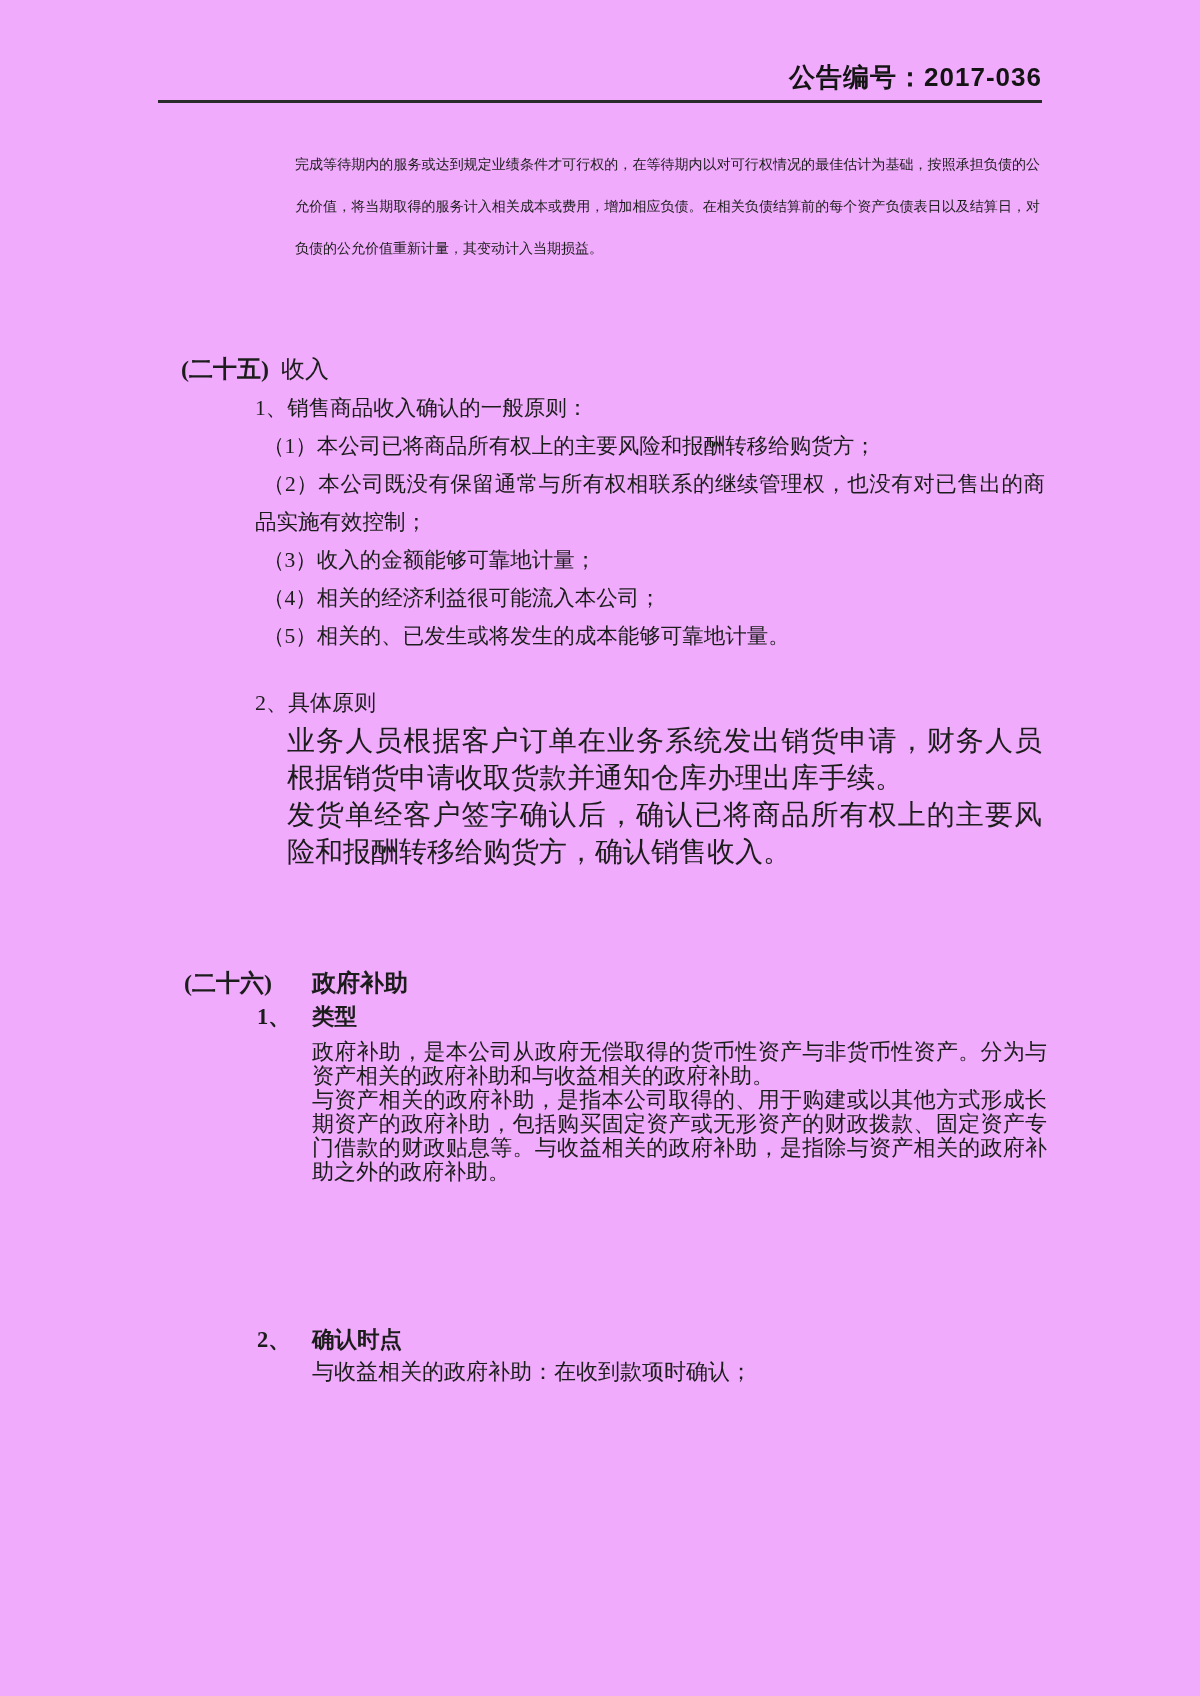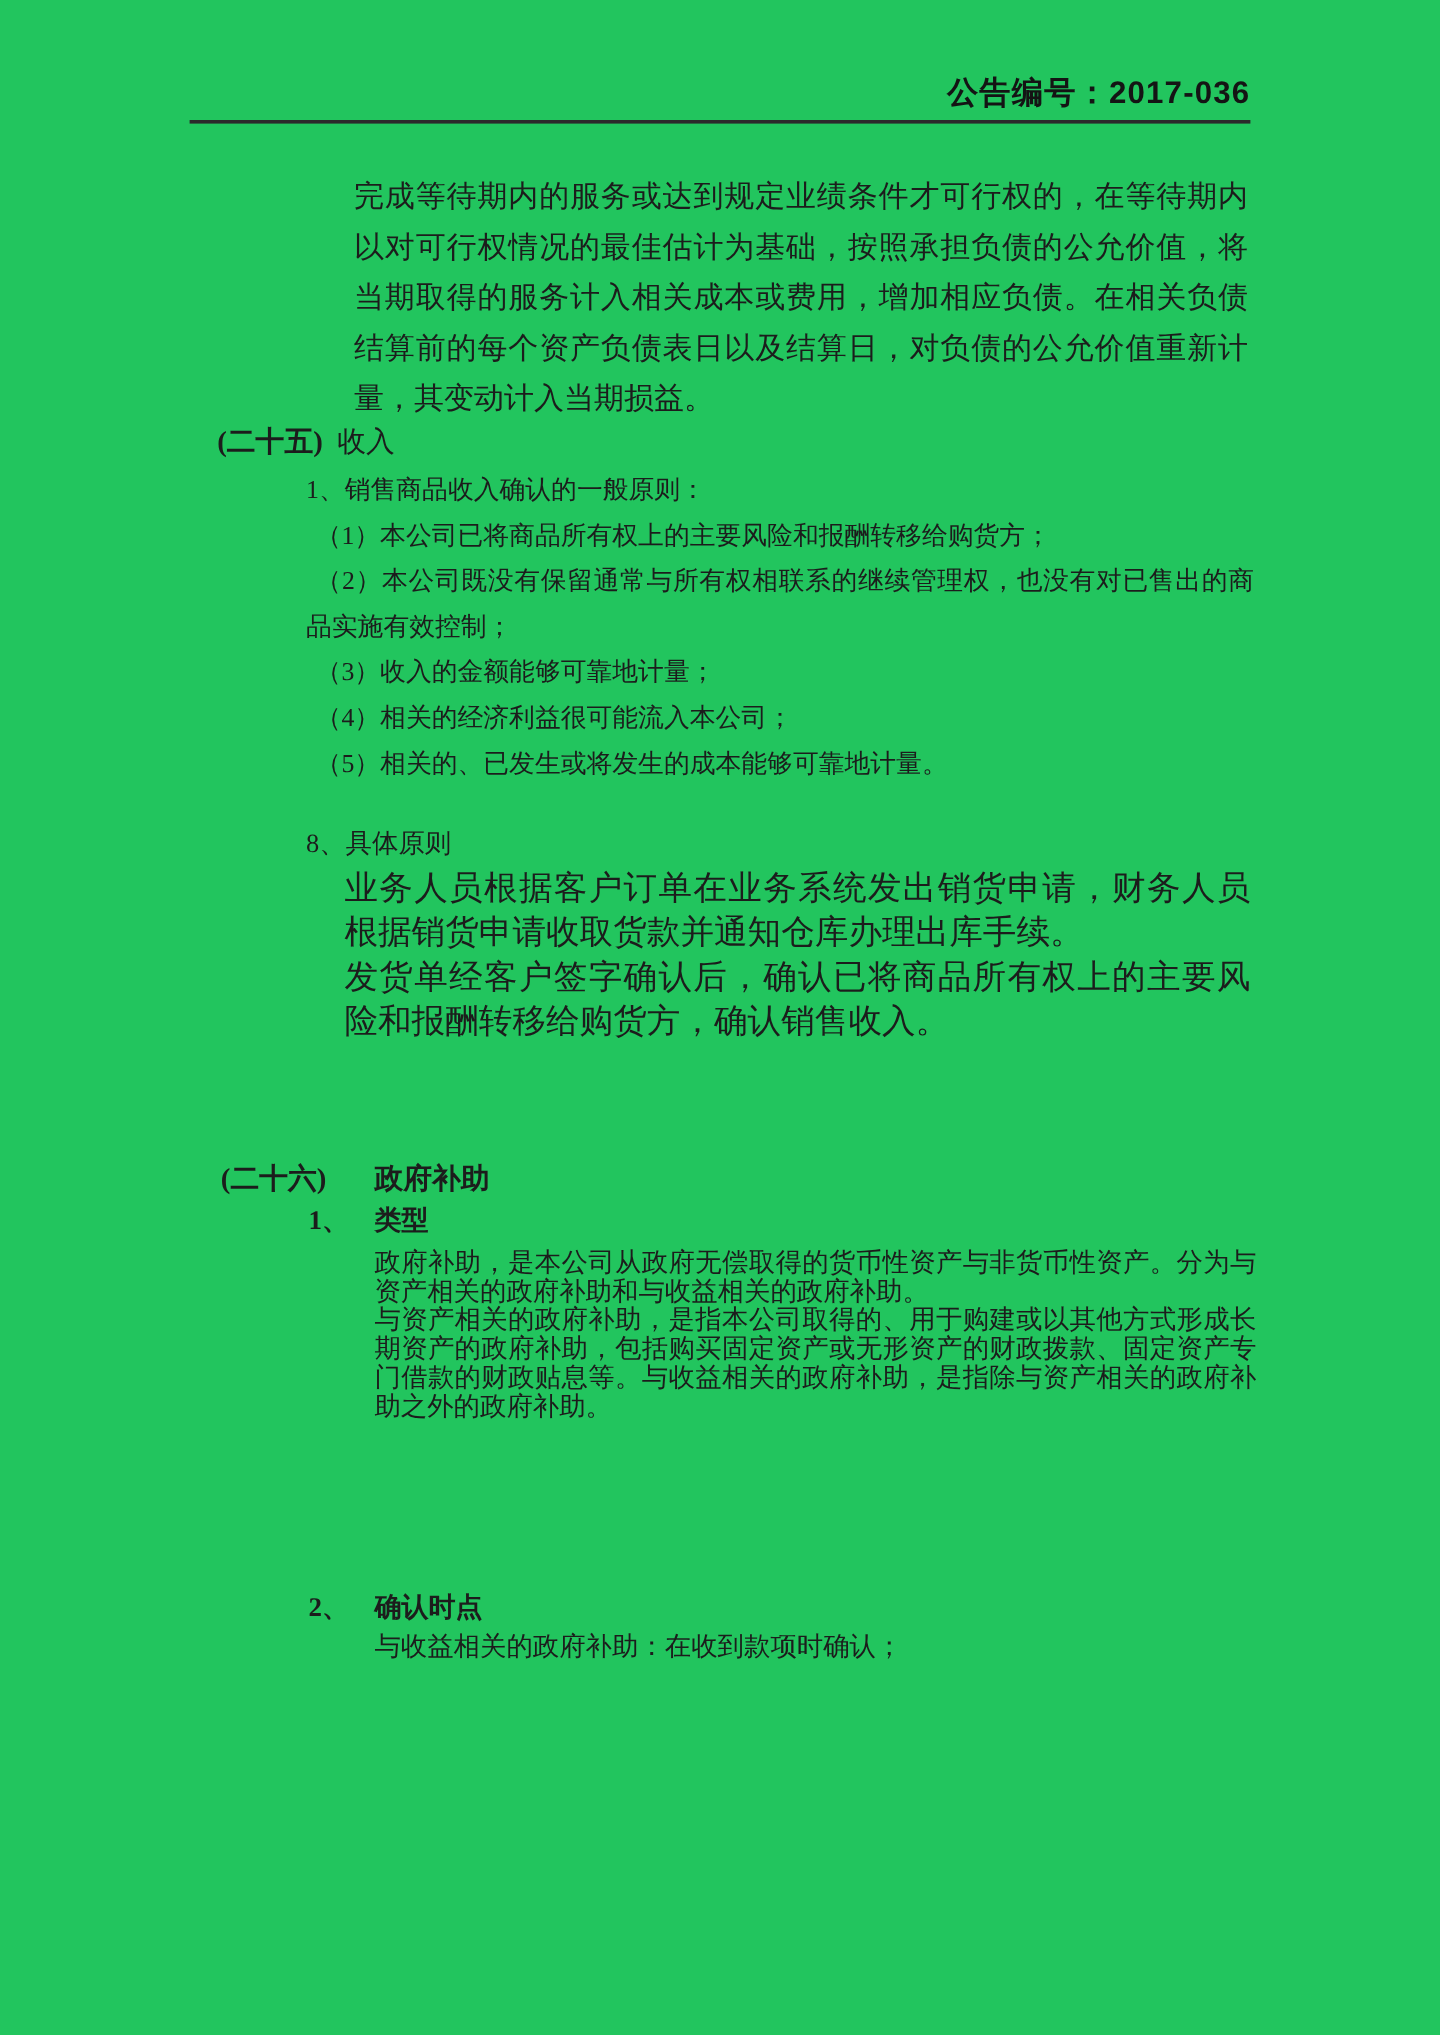--- a/index.html
+++ b/index.html
@@ -4,21 +4,21 @@
 <style>
   html, body {
     margin: 0;
     padding: 0;
     background: #ffffff;
   }
   .page {
     position: relative;
     width: 1200px;
     height: 1696px;
-    background: #22c55e;
+    background: #f0abfc;
     font-family: "Liberation Serif", serif;
     color: #1c1c1c;
     overflow: hidden;
   }
   .doc-number {
     position: absolute;
     top: 60px;
     right: 158px;
     font-size: 26px;
     line-height: 34px;
@@ -33,21 +33,21 @@
     left: 158px;
     width: 884px;
     height: 0;
     border-top: 3px solid #2b2b2b;
   }
   .intro-para {
     position: absolute;
     left: 295px;
     top: 144px;
     width: 745px;
-    font-size: 25px;
+    font-size: 14px;
     line-height: 42px;
     text-align: justify;
     text-justify: inter-ideograph;
   }
   .h-section-25 {
     position: absolute;
     left: 181px;
     top: 352px;
     font-size: 24px;
     line-height: 34px;
@@ -151,21 +151,21 @@
 
   <div class="principles-block">
     <div>1、销售商品收入确认的一般原则：</div>
     <div class="indent-8">（1）本公司已将商品所有权上的主要风险和报酬转移给购货方；</div>
     <div class="hang-8">（2）本公司既没有保留通常与所有权相联系的继续管理权，也没有对已售出的商品实施有效控制；</div>
     <div class="indent-8">（3）收入的金额能够可靠地计量；</div>
     <div class="indent-8">（4）相关的经济利益很可能流入本公司；</div>
     <div class="indent-8">（5）相关的、已发生或将发生的成本能够可靠地计量。</div>
   </div>
 
-  <div class="h-item2">8、具体原则</div>
+  <div class="h-item2">2、具体原则</div>
 
   <div class="item2-paras">
     <div>业务人员根据客户订单在业务系统发出销货申请，财务人员根据销货申请收取货款并通知仓库办理出库手续。</div>
     <div>发货单经客户签字确认后，确认已将商品所有权上的主要风险和报酬转移给购货方，确认销售收入。</div>
   </div>
 
   <div class="h-section-26">
     <span class="sec-num">(二十六)</span><span class="sec-title">政府补助</span>
   </div>
 

